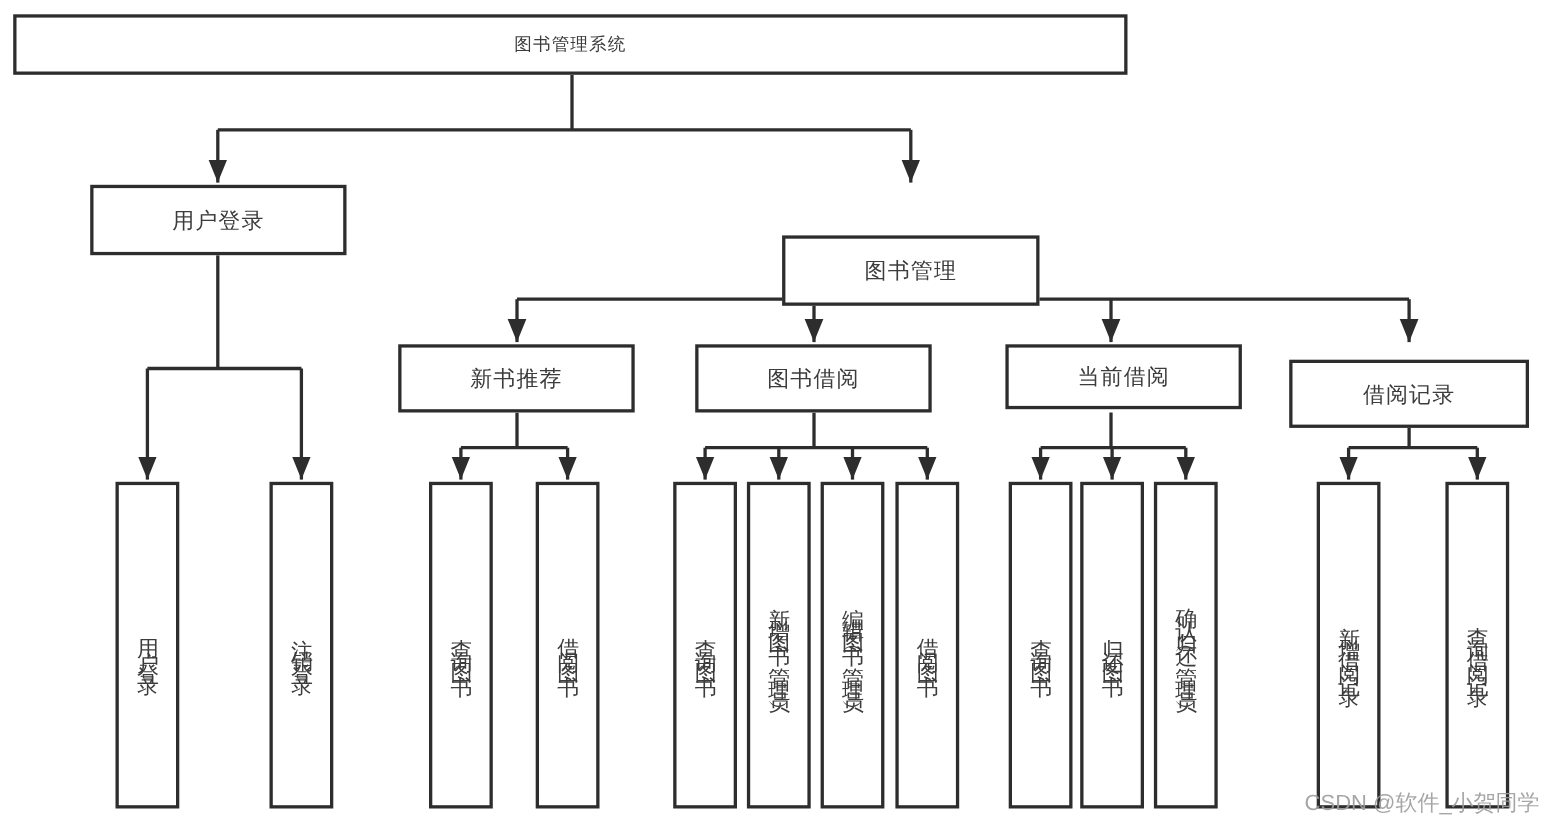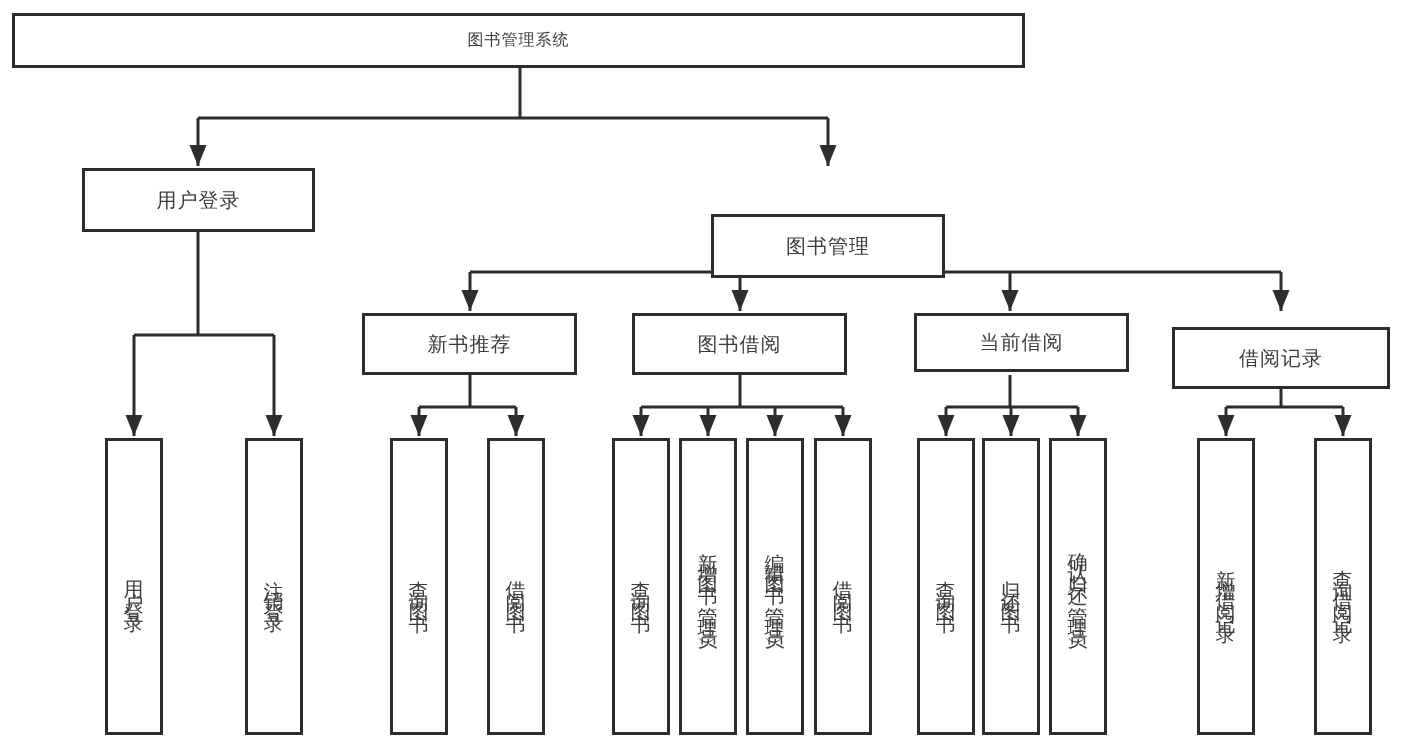--- a/index.html
+++ b/index.html
@@ -157,14 +157,15 @@
     <span class="vtext">确认归还（管理员）</span>
   </div>
 
   <div class="node leaf" style="left:1197px; top:438px; width:58px; height:297px;">
     <span class="vtext">新增借阅记录</span>
   </div>
   <div class="node leaf" style="left:1314px; top:438px; width:58px; height:297px;">
     <span class="vtext">查询借阅记录</span>
   </div>
 
+  <div class="watermark">CSDN @软件_小贺同学</div>
 
 </div>
 
 </body></html>

